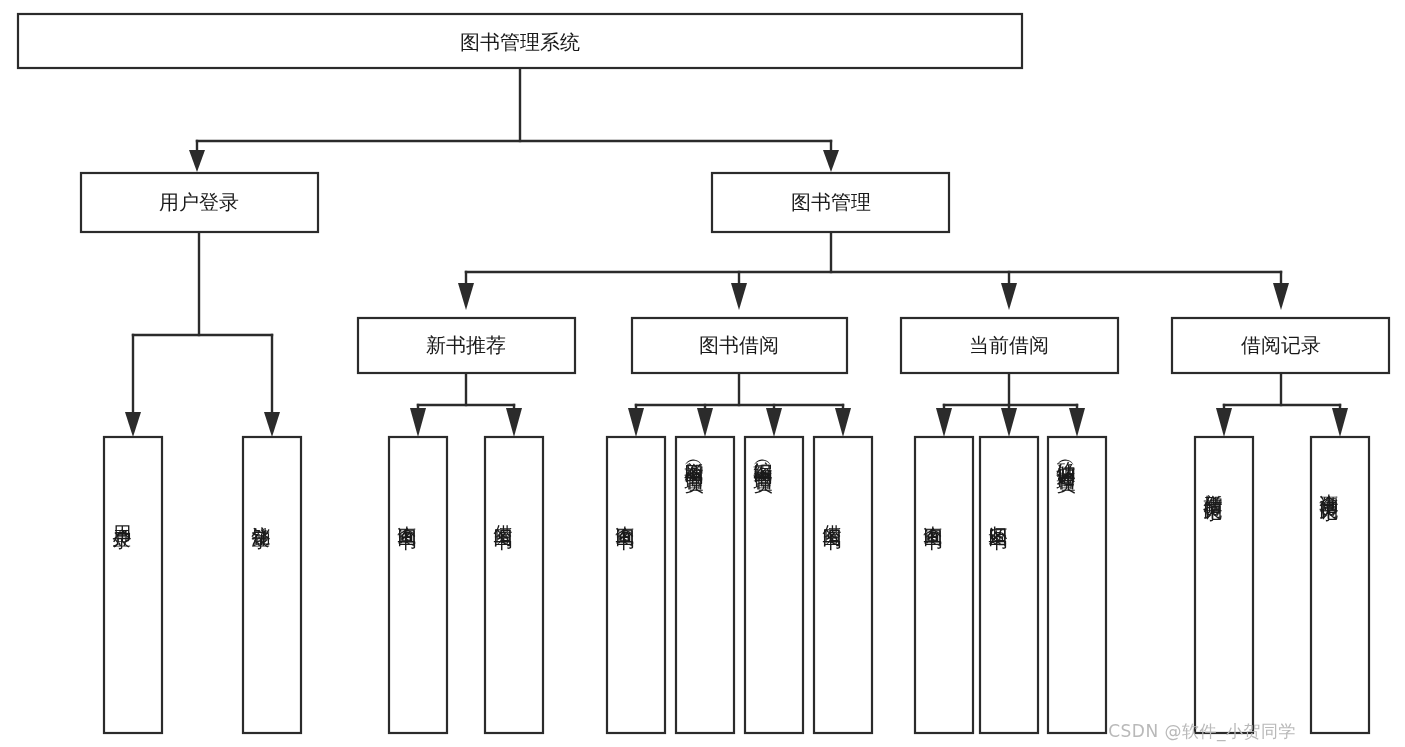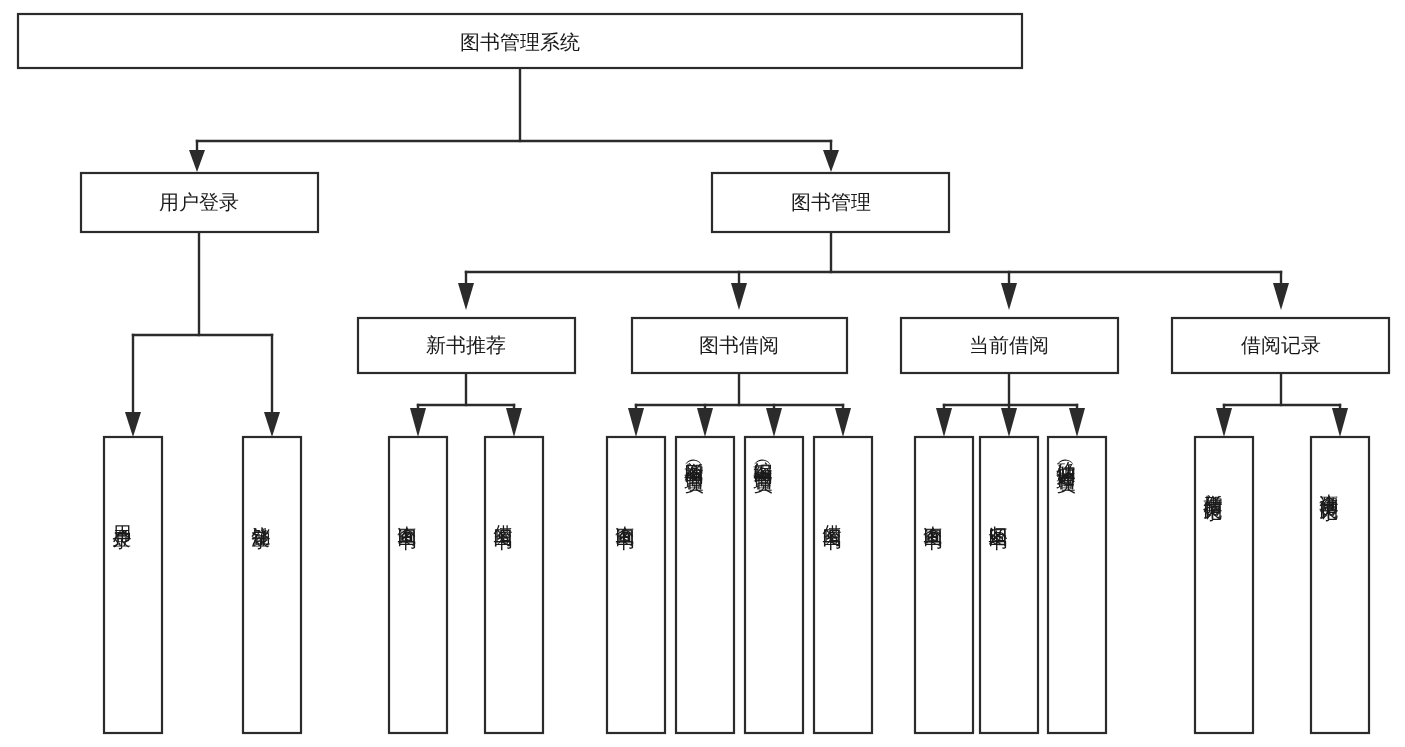--- a/index.html
+++ b/index.html
@@ -211,13 +211,14 @@
   <div class="leaf-label" style="left:616px; top:510px; height:150px;">查询图书</div>
   <div class="leaf-label" style="left:685px; top:446px; height:282px;">新增图书（管理员）</div>
   <div class="leaf-label" style="left:754px; top:446px; height:282px;">编辑图书（管理员）</div>
   <div class="leaf-label" style="left:823px; top:510px; height:150px;">借阅图书</div>
   <div class="leaf-label" style="left:924px; top:510px; height:150px;">查询图书</div>
   <div class="leaf-label" style="left:989px; top:510px; height:150px;">归还图书</div>
   <div class="leaf-label" style="left:1057px; top:446px; height:282px;">确认归还（管理员）</div>
   <div class="leaf-label" style="left:1204px; top:478px; height:222px;">新增借阅记录</div>
   <div class="leaf-label" style="left:1320px; top:478px; height:222px;">查询借阅记录</div>
 
+  <div class="watermark">CSDN @软件_小贺同学</div>
 </div>
 
 </body></html>

